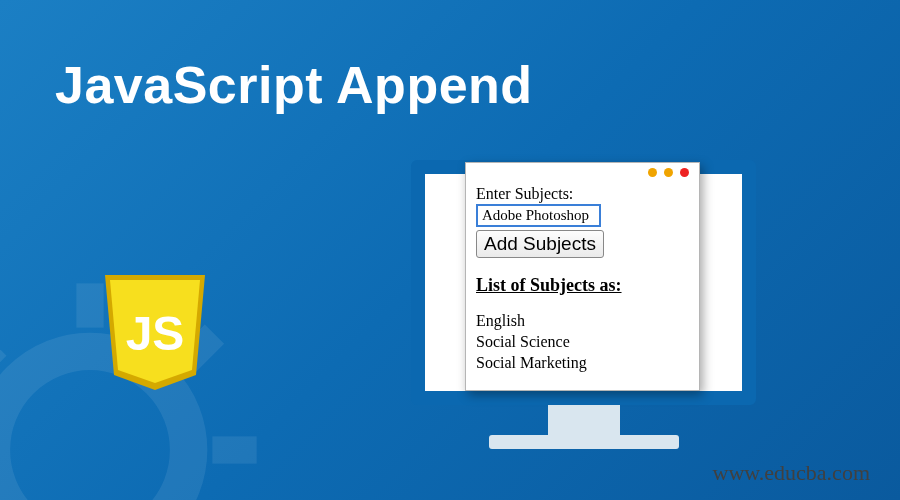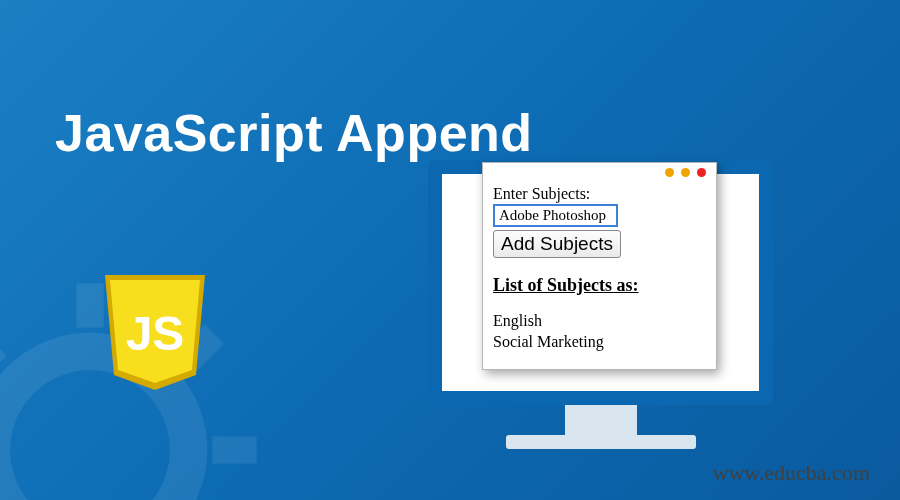--- a/index.html
+++ b/index.html
@@ -20,32 +20,31 @@
     opacity: 0.08;
   }
   .title {
     position: absolute;
     top: 55px;
     left: 55px;
     font-size: 52px;
     font-weight: 700;
     color: #ffffff;
     letter-spacing: 0.5px;
-    margin-top: 48px;
   }
   .js-logo {
     position: absolute;
     left: 100px;
     top: 270px;
     width: 110px;
     height: 125px;
   }
   .monitor-wrap {
     position: absolute;
-    left: 428px;
+    left: 411px;
     top: 160px;
     width: 345px;
   }
   .monitor-body {
     width: 345px;
     height: 245px;
     border: 14px solid #0b68b0;
     border-radius: 6px;
     background: #ffffff;
     position: relative;
@@ -161,20 +160,21 @@
       </div>
       <div class="window-content">
         <div class="row-enter">
           <span class="label-text">Enter Subjects:</span>
           <input class="field" type="text" value="Adobe Photoshop" style="">
         </div>
         <button class="add-btn">Add Subjects</button>
         <div class="list-heading">List of Subjects as:</div>
         <div class="list-items">
           <div>English</div>
+          <div>Social Science</div>
           <div>Social Marketing</div>
         </div>
       </div>
     </div>
   </div>
   <div class="monitor-stand"></div>
   <div class="monitor-base"></div>
 </div>
 
 <div class="footer-url">www.educba.com</div>

